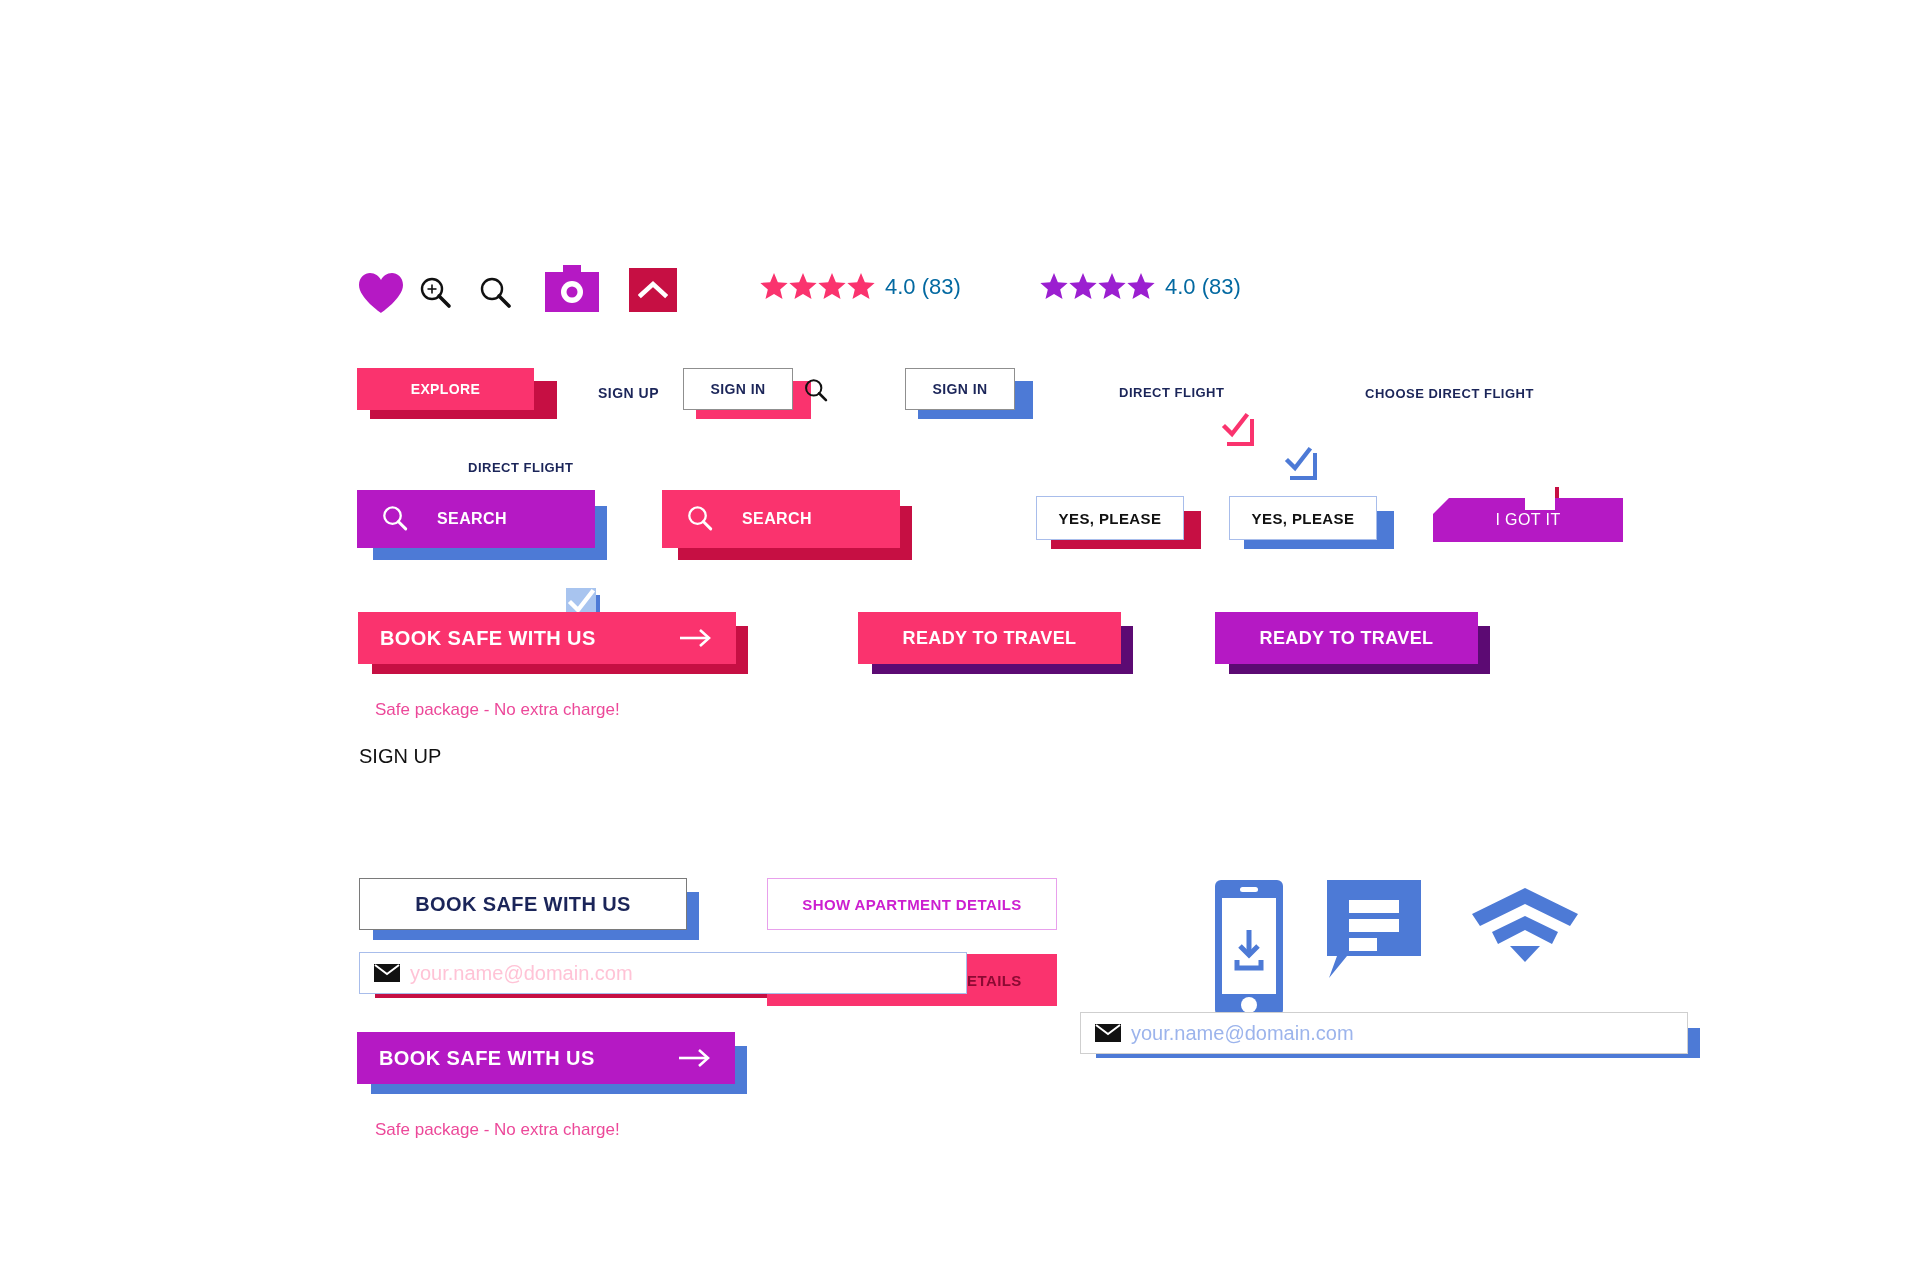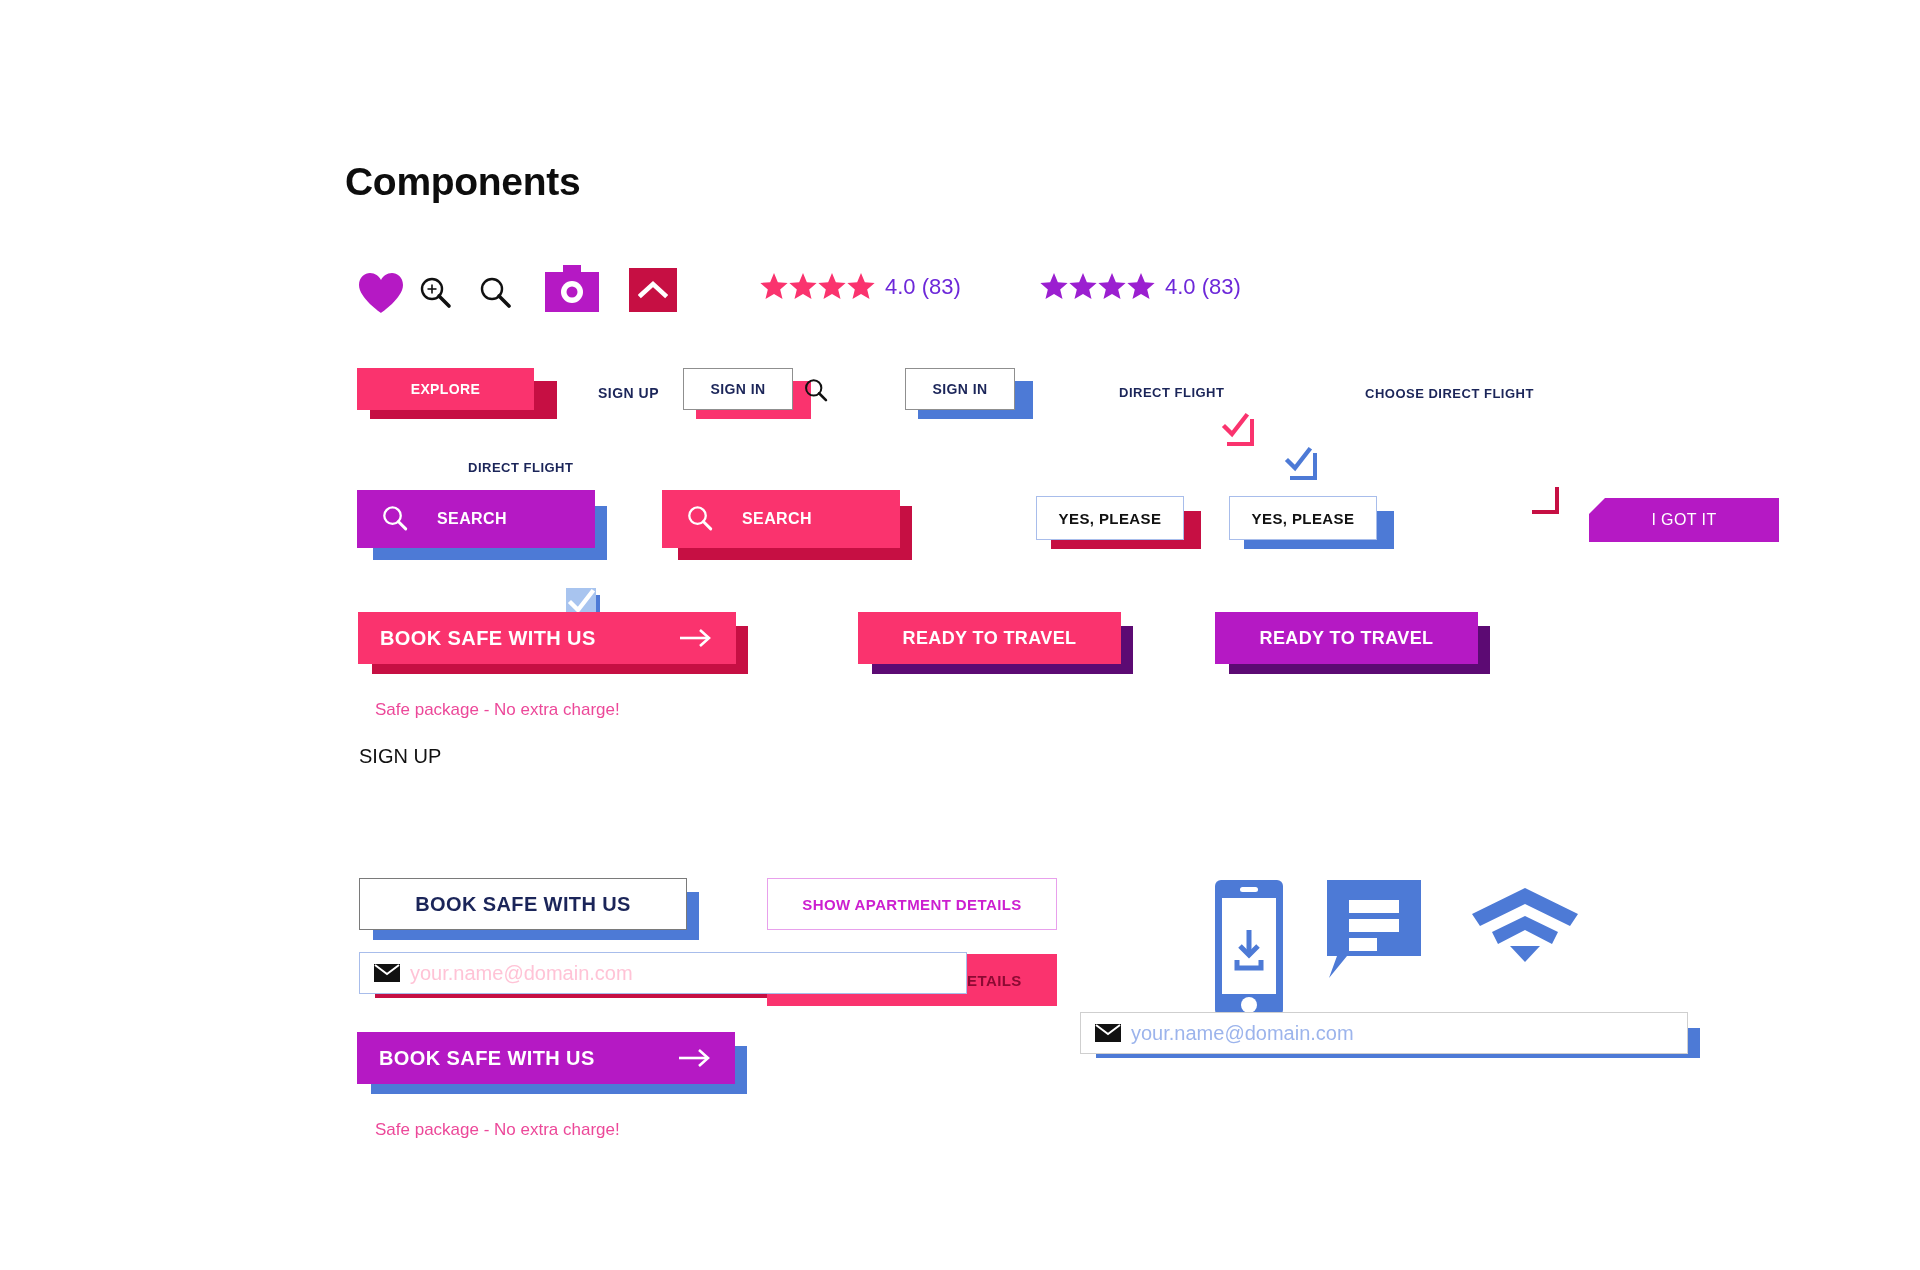--- a/index.html
+++ b/index.html
@@ -41,21 +41,21 @@
   .camera { width: 54px; height: 40px; background: #b519c4; position: relative; }
   .camera .bump { position: absolute; left: 18px; top: -7px; width: 18px; height: 8px; background: #b519c4; }
   .camera .lens-o { position: absolute; left: 50%; top: 50%; transform: translate(-50%,-50%);
       width: 22px; height: 22px; border-radius: 50%; background: #fff; }
   .camera .lens-i { position: absolute; left: 50%; top: 50%; transform: translate(-50%,-50%);
       width: 11px; height: 11px; border-radius: 50%; background: #b519c4; }
   .chevbox { width: 48px; height: 44px; background: #c60f43; display: flex; align-items: center; justify-content: center; }
 
   
   .stars { display: flex; align-items: center; gap: 1px; }
-  .rate-txt { font-size: 22px; color: #6d28d9; margin-left: 9px; font-weight: 400; letter-spacing: 0px; }
+  .rate-txt { font-size: 22px; color: #0369a1; margin-left: 9px; font-weight: 400; letter-spacing: 0px; }
 
   
   .caps { font-size: 14px; font-weight: 700; letter-spacing: 0.5px; color: #1b2559; }
 
   
   .cbox { position: relative; width: 34px; height: 34px; }
   .cbox .cshadow { position: absolute; left: 7px; top: 7px; width: 27px; height: 27px; }
   .cbox .cface { position: absolute; left: 0; top: 0; width: 30px; height: 30px; z-index:2; }
 
   .inputbox {
@@ -68,21 +68,20 @@
   .ph { font-size: 20px; }
   .env { width: 26px; height: 18px; margin: 0 10px 0 14px; flex: 0 0 auto; }
 
   .helper { font-size: 17px; color: #ec4899; font-weight: 400; }
 </style>
 </head>
 <body>
 
 <div class="canvas">
 
-  <div class="abs" id="page-title">Components</div>
 
   <div class="abs" style="left:358px; top:272px;">
     <svg width="46" height="42" viewBox="0 0 46 42">
         <path d="M23 41 C23 41 1 26 1 13 C1 5 7 1 12 1 C17 1 21 4 23 8 C25 4 29 1 34 1 C39 1 45 5 45 13 C45 26 23 41 23 41 Z" fill="#b519c4"></path>
       </svg>
   </div>
 
   <div class="abs" style="left:418px; top:276px;">
     <svg width="34" height="34" viewBox="0 0 34 34">
       <circle cx="14" cy="13" r="10" fill="none" stroke="#111" stroke-width="2.4"></circle>
@@ -241,21 +240,21 @@
     </div>
   </div>
 
   <div class="btnwrap" style="left:1229px; top:496px; width:165px; height:58px;">
     <div class="shadow" style="left:15px; top:15px; width:150px; height:38px; background:#4d7ad6;"></div>
     <div class="face" style="width:148px; height:44px; background:#fff; border:1px solid #a8bdeb; justify-content:center;">
       <span class="lbl" style="font-size:15px; color:#111; font-weight:600;">YES, PLEASE</span>
     </div>
   </div>
 
-  <div class="abs" style="left:1589px; top:498px; width:166px; height:44px;">
+  <div class="abs" style="left:1433px; top:498px; width:166px; height:44px;">
     <div style="width:190px; height:44px; background:#b519c4; clip-path: polygon(16px 0, 100% 0, 100% 100%, 0 100%, 0 16px); display:flex; align-items:center; justify-content:center;">
       <span class="lbl" style="font-size:16px; color:#fff; font-weight:500;">I GOT IT</span>
     </div>
   </div>
 
   <div class="btnwrap" style="left:358px; top:612px; width:390px; height:66px;">
     <div class="shadow" style="left:14px; top:14px; width:376px; height:48px; background:#c60f43;"></div>
     <div class="face" style="width:378px; height:52px; background:#fa336e; padding:0 22px; justify-content:space-between;">
       <span class="lbl" style="font-size:20px; color:#fff;">BOOK SAFE WITH US</span>
       <span style="display:flex;">

